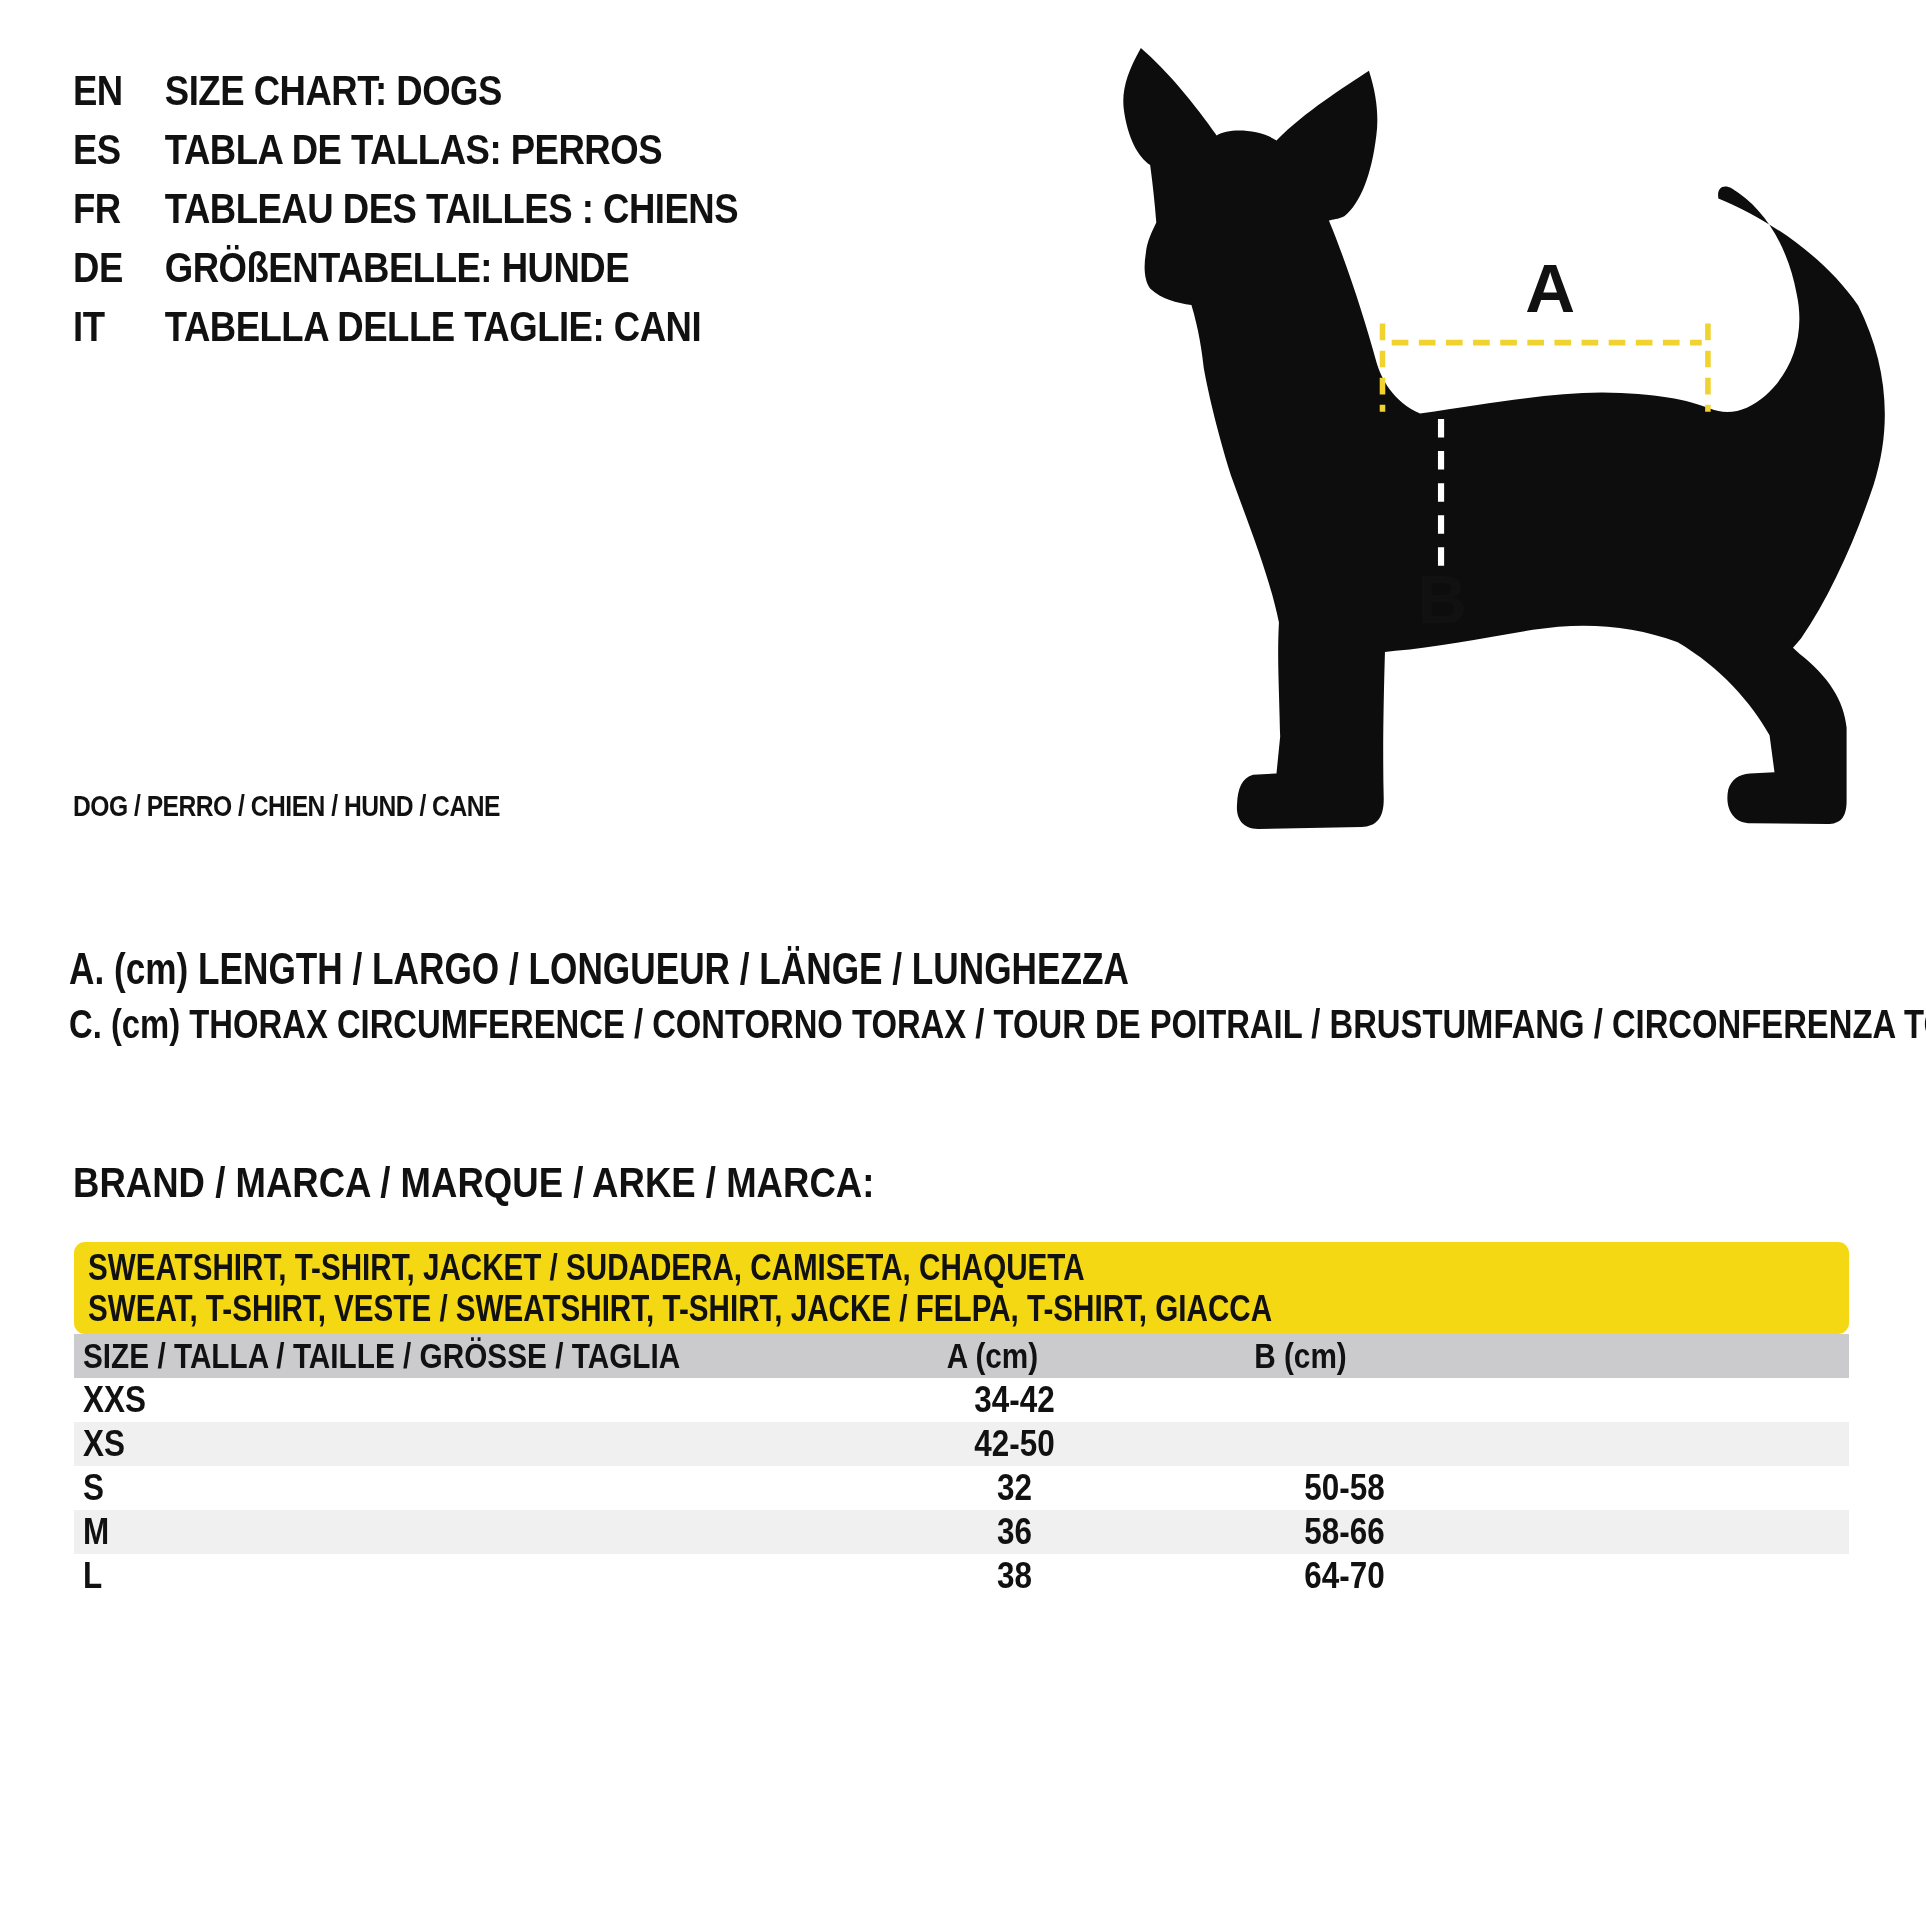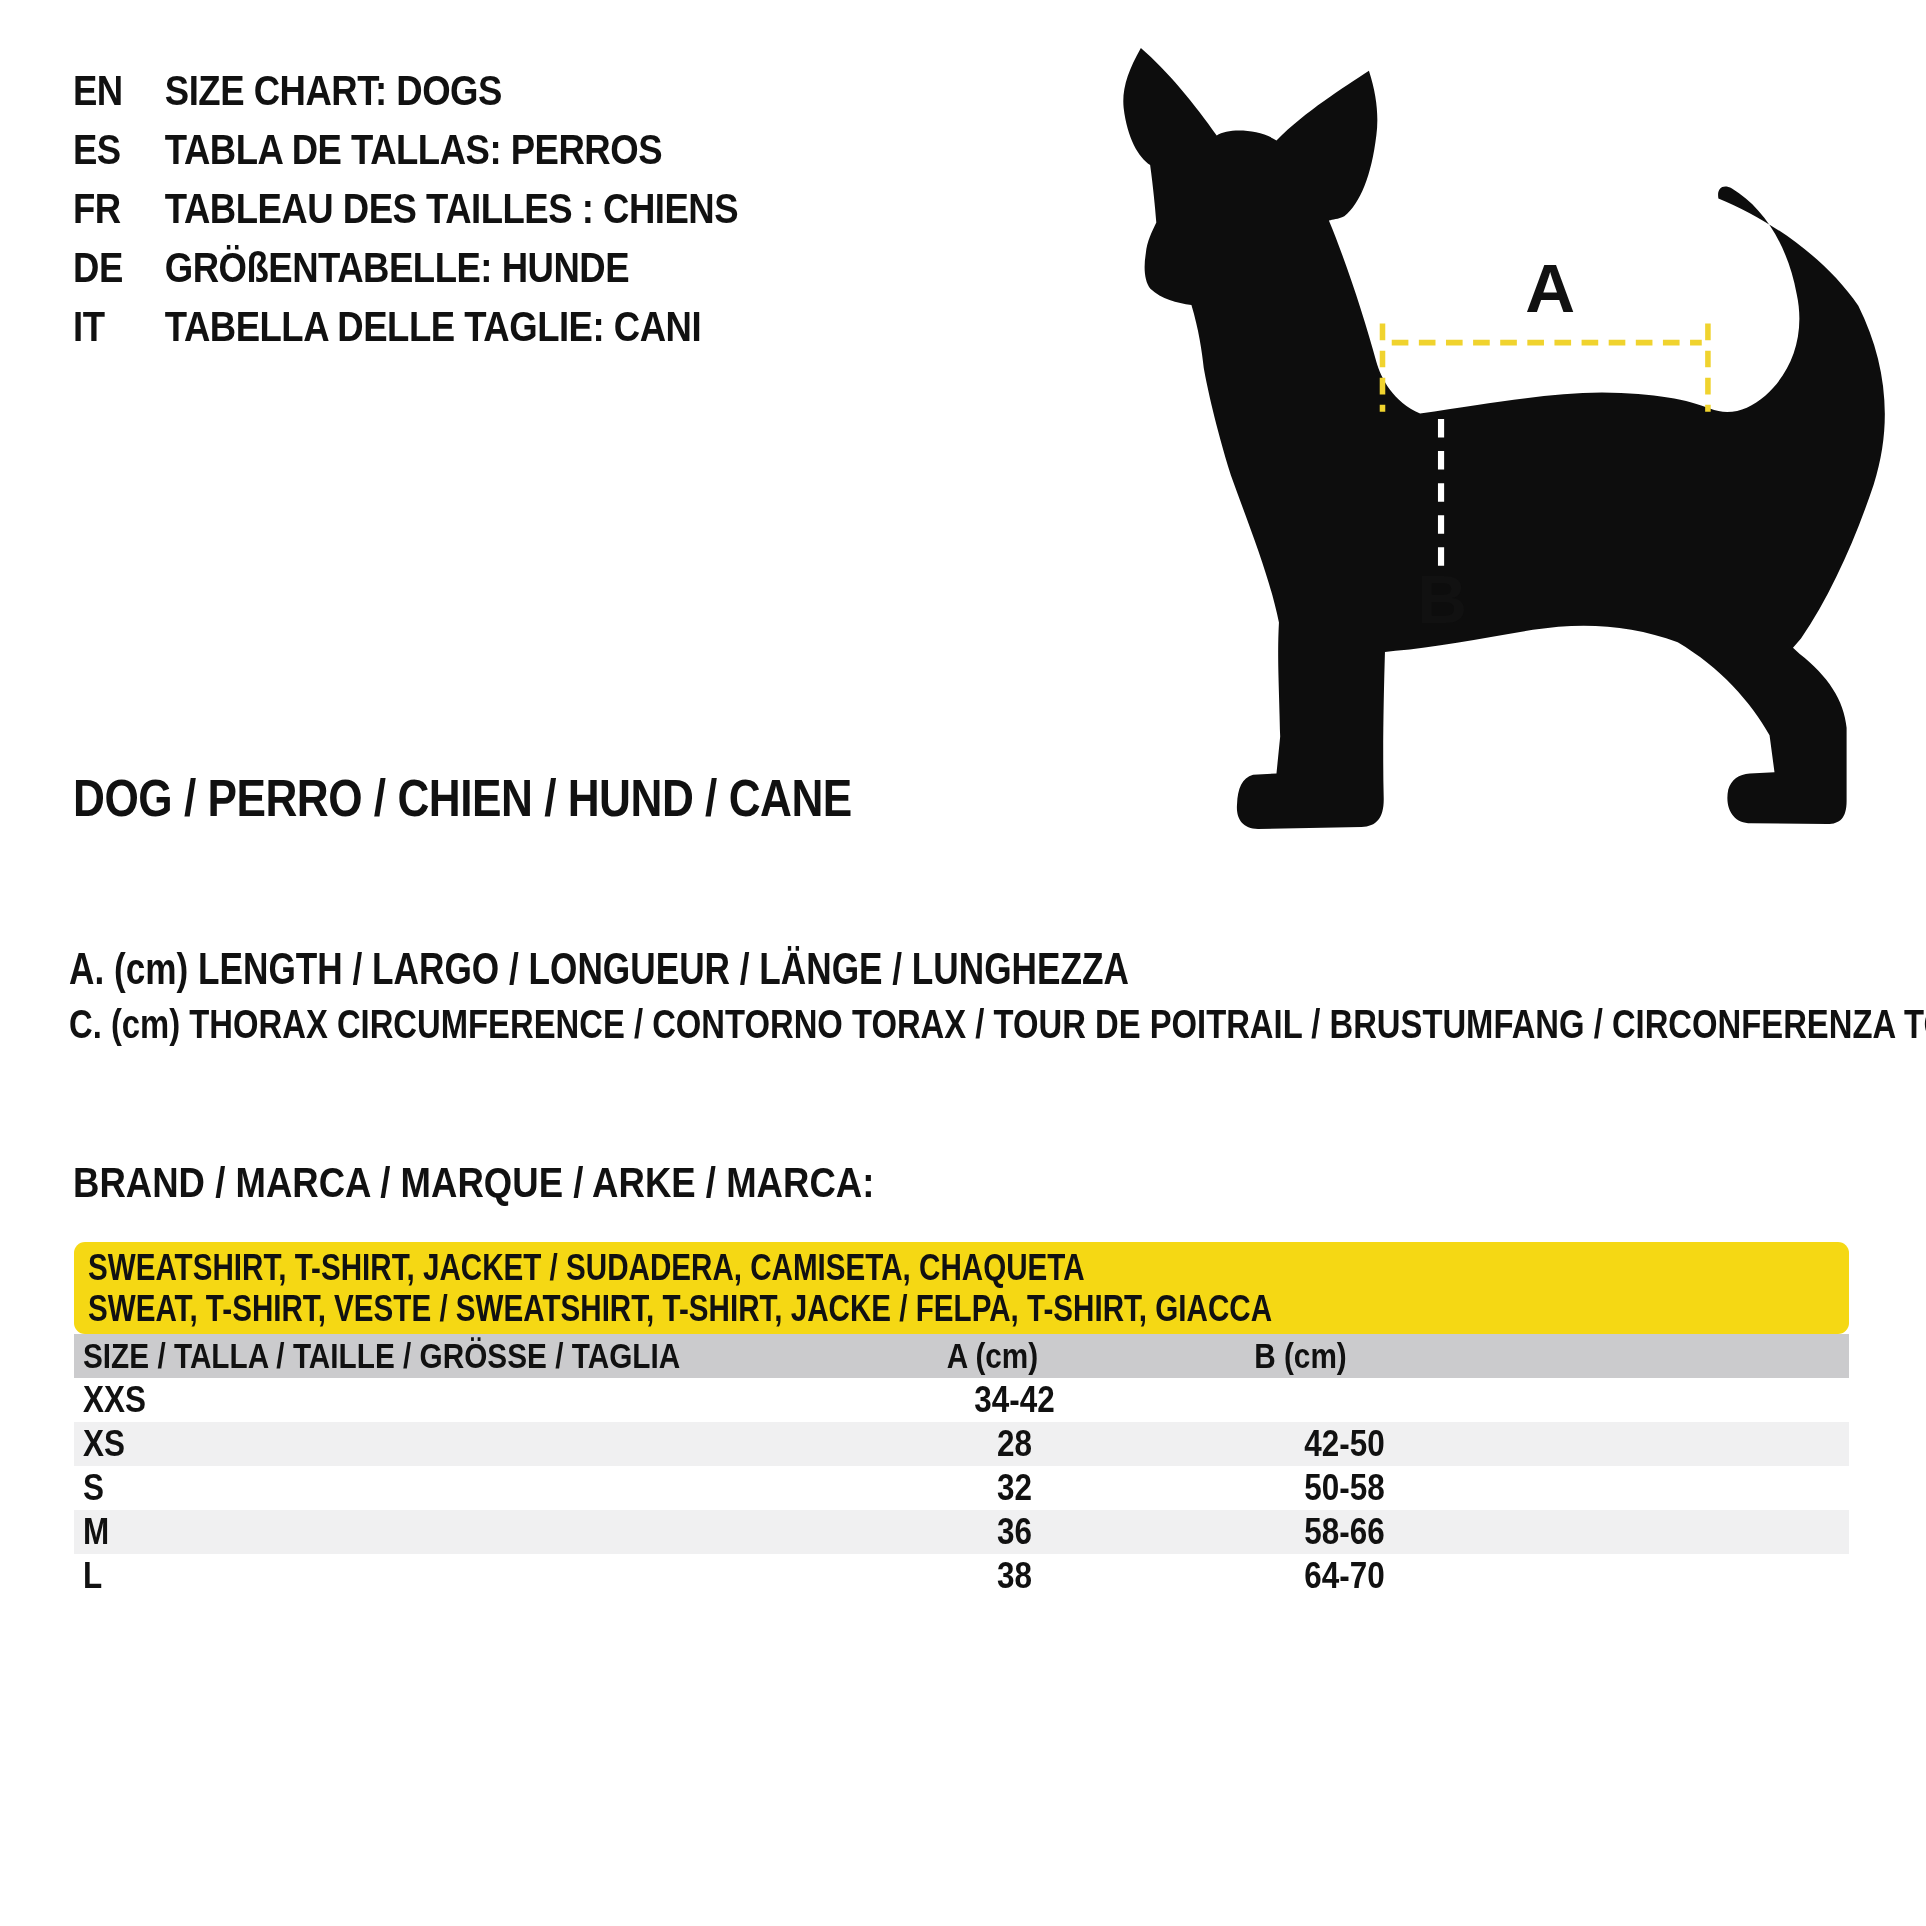--- a/index.html
+++ b/index.html
@@ -17,21 +17,21 @@
   .lang-block { position:absolute; left:73px; top:61px; }
   .lang-row { height:59px; display:flex; align-items:center; font-size:43px; letter-spacing:-0.6px; }
   .lang-code { width:108px; }
 
   
   .dog-figure { position:absolute; left:1115px; top:40px; width:792px; height:792px; margin:0; }
   .dog-figure svg { display:block; width:100%; height:100%; }
   .ann-label { font-family:"Liberation Sans",sans-serif; font-weight:700; font-size:112px; }
 
   
-  .dog-caption  { position:absolute; left:73px; top:768px; font-size:52px; letter-spacing:-0.6px; }
+  .dog-caption  { position:absolute; left:73px; top:790px; font-size:29px; letter-spacing:-0.6px; }
   .measure-a    { position:absolute; left:69px; top:944px; font-size:44px; }
   .measure-c    { position:absolute; left:69px; top:1001px; font-size:41px; }
   .brand-line   { position:absolute; left:73px; top:1158px; font-size:43px; }
 
   
   .size-table { position:absolute; left:74px; top:1242px; width:1775px; }
   .band-yellow {
     height:92px; background:#F5D814; color:#111111;
     display:flex; flex-direction:column; justify-content:center;
     padding-left:13.6px; box-sizing:border-box; font-size:37px; line-height:41px;border-radius:11px;
@@ -170,23 +170,20 @@
       <div class="tgrid">
         <div class="cell-size"><span class="sqz">XXS</span></div>
         <div class="cell-mid">
             <span class="sqzc">34-42</span>
           </div>
         <div></div>
       </div>
       <div class="tgrid">
         <div class="cell-size"><span class="sqz">XS</span></div>
         <div class="cell-mid">
-            <span class="sqzc">28</span>
-          </div>
-        <div class="cell-mid">
             <span class="sqzc">42-50</span>
           </div>
         <div></div>
       </div>
       <div class="tgrid">
         <div class="cell-size"><span class="sqz">S</span></div>
         <div class="cell-mid">
             <span class="sqzc">32</span>
           </div>
         <div class="cell-mid">

